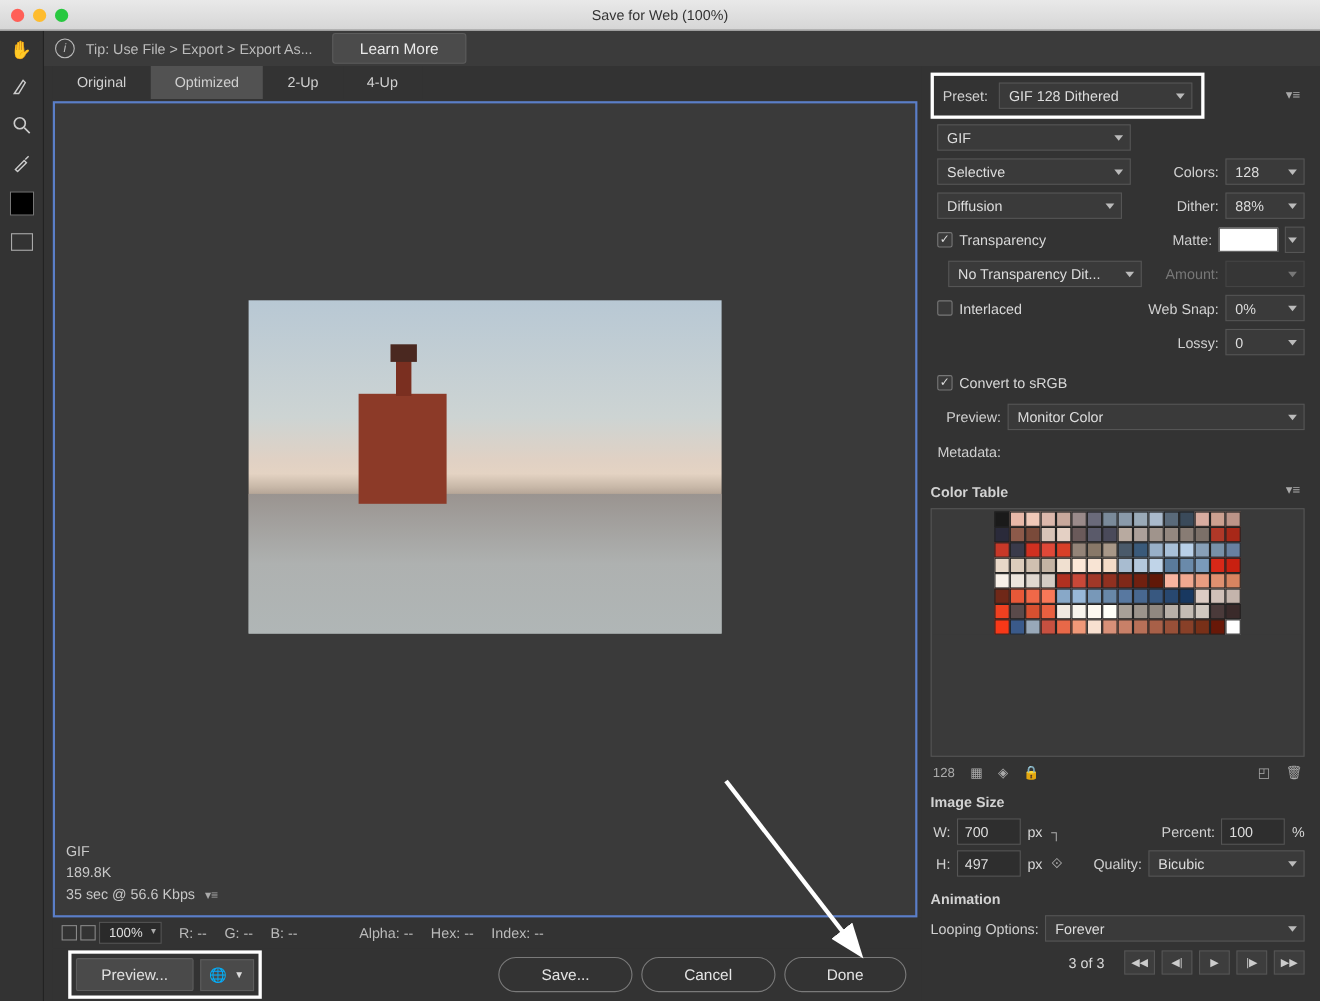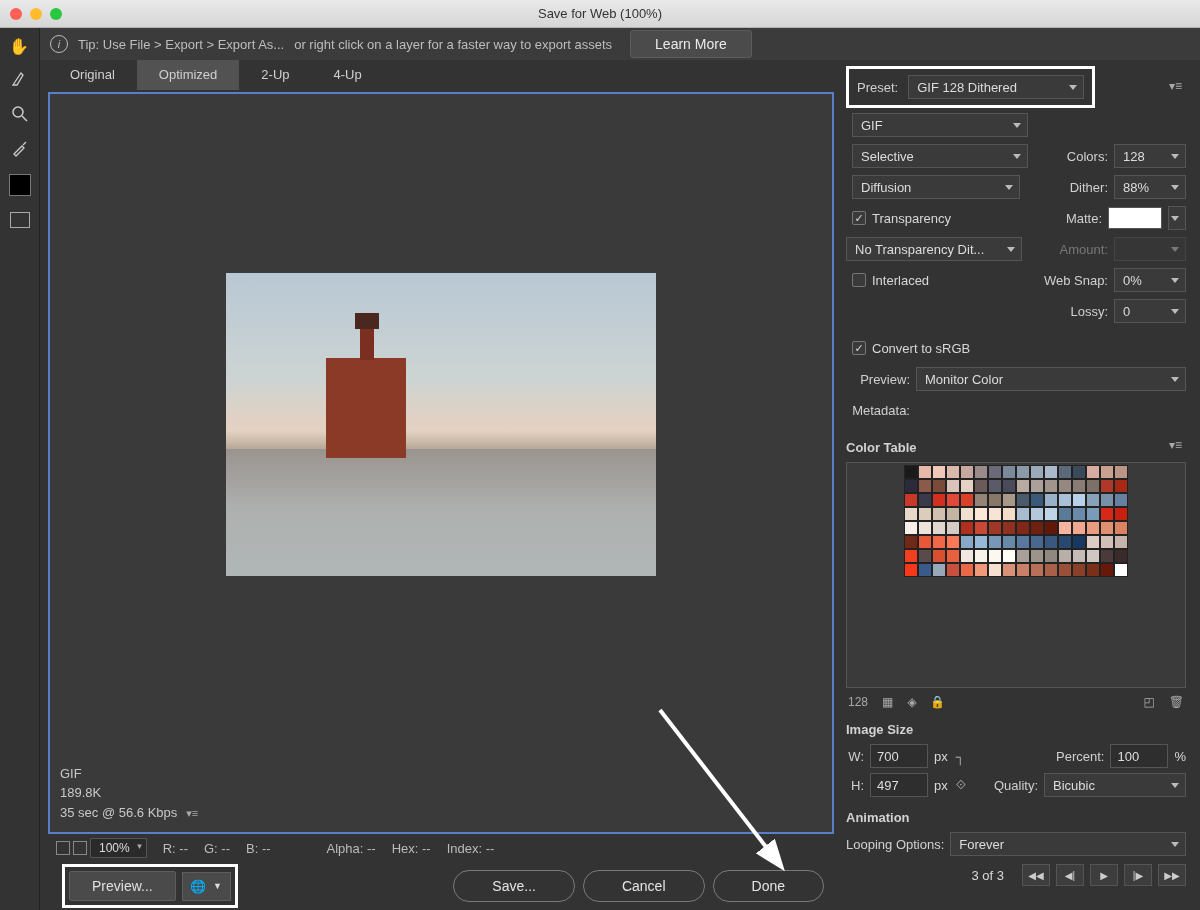--- a/index.html
+++ b/index.html
@@ -127,21 +127,20 @@
     </div>
     <div class="swatch"></div>
     <div class="docicon"></div>
   </div>
 
   <div class="main">
 
     <div class="tipbar">
       <div class="info-icon">i</div>
       <span>Tip: Use File &gt; Export &gt; Export As...</span>
-      <span>or right click on a layer for a faster way to export assets</span>
       <button class="learnmore">Learn More</button>
     </div>
 
     <div class="content">
 
       <div class="left">
         <div class="tabs">
           <div class="tab">Original</div>
           <div class="tab active">Optimized</div>
           <div class="tab">2-Up</div>
@@ -233,21 +232,21 @@
         <div class="row">
           <span class="chk on" style="margin-left:6px"></span>
           <span>Transparency</span>
           <div class="grow"></div>
           <span class="lbl">Matte:</span>
           <div class="colorbox"></div>
           <div class="sel" style="width:18px;padding:0"></div>
         </div>
 
         <div class="row">
-          <div class="sel" style="width:176px;margin-left:0">
+          <div class="sel" style="width:176px;margin-left:16px">
               <span>No Transparency Dit...</span>
             </div>
           <div class="grow"></div>
           <span class="lbl" style="color:#777">Amount:</span>
           <div class="sel narrow" style="opacity:.5"></div>
         </div>
 
         <div class="row">
           <span class="chk" style="margin-left:6px"></span>
           <span>Interlaced</span>

